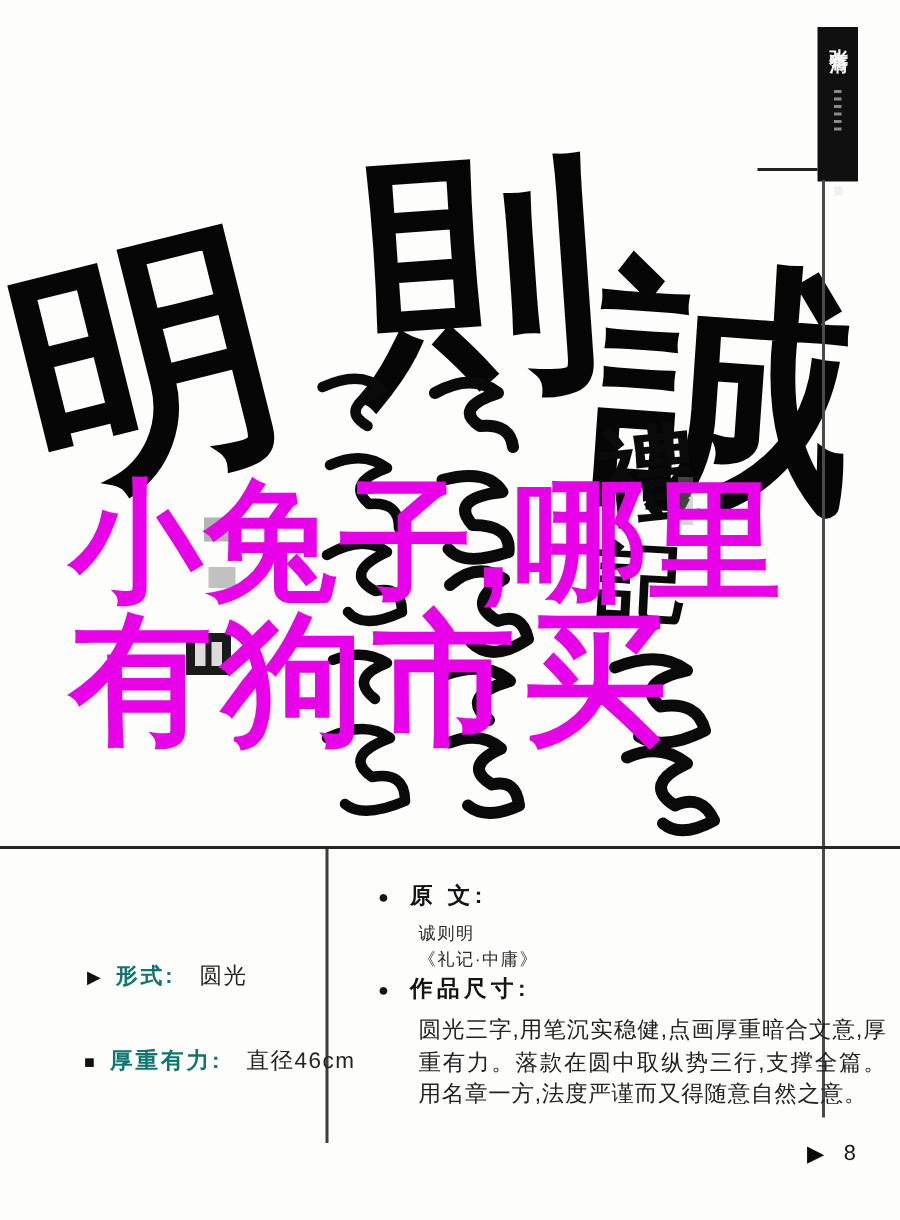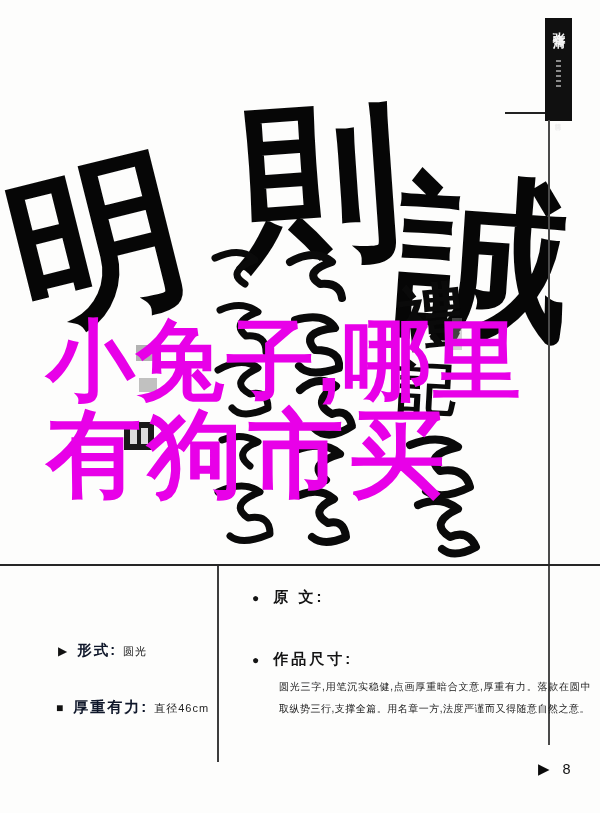--- a/index.html
+++ b/index.html
@@ -42,28 +42,28 @@
     right:77px;top:316px;text-align:left;line-height:1.02;
     font-weight:bold;white-space:nowrap;
   }
   .watermark .l1{font-size:88px;letter-spacing:2px;}
   .watermark .l2{font-size:95px;letter-spacing:6px;margin-top:0;}
   
   .row-form{left:58px;top:641px;display:flex;align-items:baseline;}
   .row-size{left:56px;top:698px;display:flex;align-items:baseline;}
   .tri{font-size:12px;margin-right:10px;color:#111;}
   .sq{font-size:12px;margin-right:10px;color:#111;}
-  .lbl{font-weight:bold;font-size:14.5px;letter-spacing:2px;color:#0f172a;}
-  .val{font-size:11px;margin-left:6px;color:#242424;letter-spacing:1px;}
+  .lbl{font-weight:bold;font-size:14.5px;letter-spacing:2px;color:#0f766e;}
+  .val{font-size:15px;margin-left:16px;color:#242424;letter-spacing:1px;}
   .sect-label{display:flex;align-items:baseline;font-weight:bold;font-size:15px;letter-spacing:3px;color:#141414;}
   .bullet{font-size:12px;margin-right:14px;letter-spacing:0;}
   .orig-wrap{left:252px;top:588px;width:330px;}
   .orig-body{margin:8px 0 0 27px;font-size:11.5px;line-height:17px;color:#2a2a2a;letter-spacing:1px;}
   .feat-wrap{left:252px;top:650px;width:336px;}
-  .feat-body{margin:7px 0 0 27px;width:312px;font-size:10px;line-height:21.5px;
+  .feat-body{margin:7px 0 0 27px;width:312px;font-size:15px;line-height:21.5px;
     color:#222;text-align:justify;letter-spacing:0.5px;}
   
   .page-marker{left:538px;top:760px;display:flex;align-items:center;}
   .page-marker .tri-f{font-size:15px;color:#0a0a0a;}
   .page-marker .num{font-size:14.5px;margin-left:13px;color:#111;}
 </style>
 </head>
 <body>
 
 <svg class="abs" style="left:0;top:0;" width="600" height="813" viewBox="0 0 600 813" aria-hidden="true">
@@ -135,20 +135,24 @@
   <span class="sq">■</span>
   <span class="lbl" style="font-size:15px;">厚重有力:</span>
   <span class="val">直径46cm</span>
 </div>
 
 <div class="abs orig-wrap">
   <div class="sect-label">
     <span class="bullet">●</span>
     <span>原 文:</span>
   </div>
+  <div class="orig-body">
+    <div>诚则明</div>
+    <div>《礼记·中庸》</div>
+  </div>
 </div>
 <div class="abs feat-wrap">
   <div class="sect-label">
     <span class="bullet">●</span>
     <span>作品尺寸:</span>
   </div>
   <div class="feat-body">圆光三字,用笔沉实稳健,点画厚重暗合文意,厚重有力。落款在圆中取纵势三行,支撑全篇。用名章一方,法度严谨而又得随意自然之意。</div>
 </div>
 
 <div class="abs page-marker">

